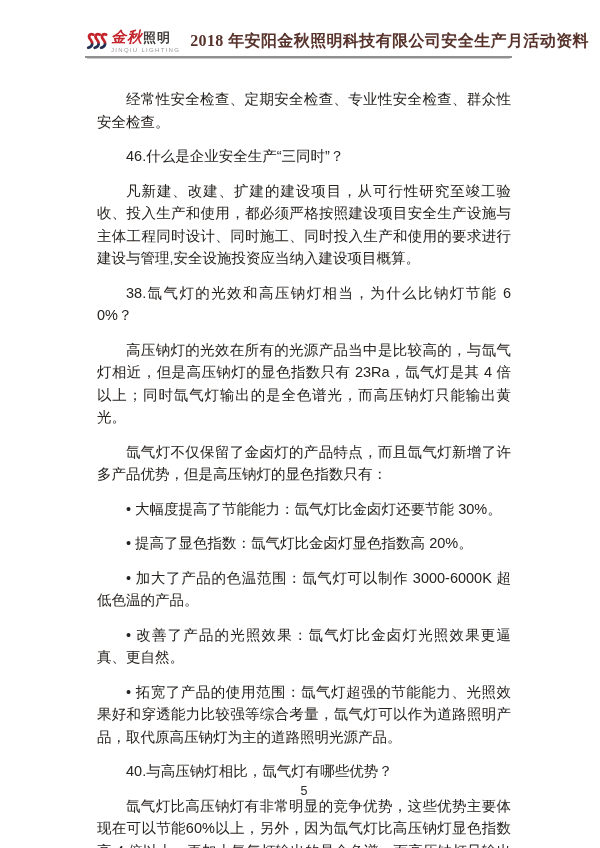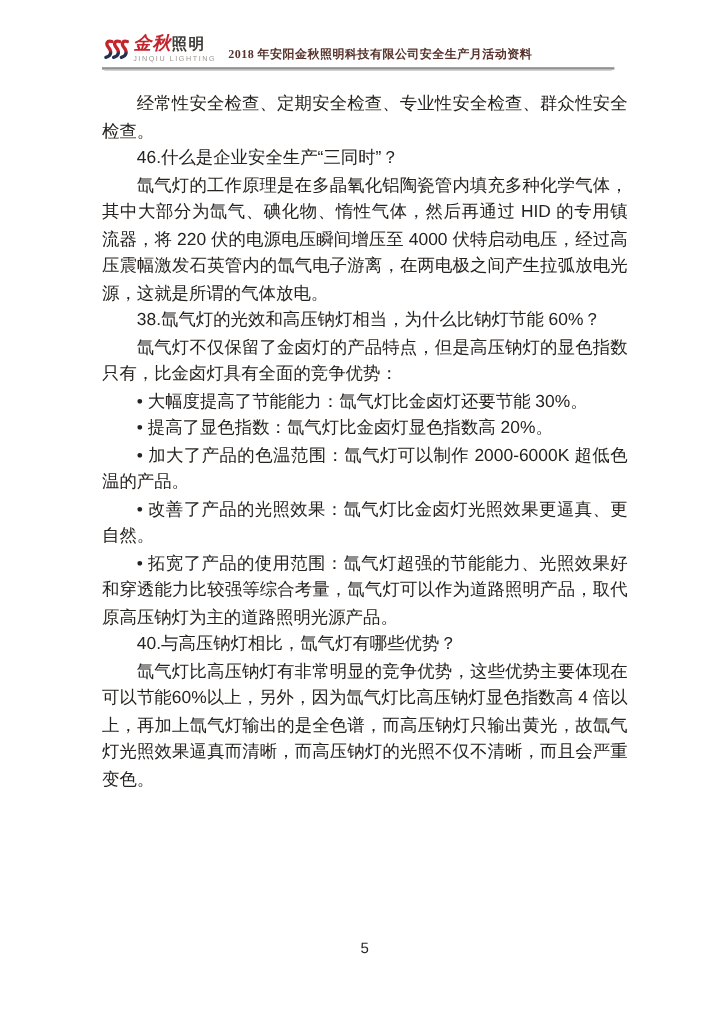--- a/index.html
+++ b/index.html
@@ -33,33 +33,33 @@
   .brand-cn-dark{
     color:#3f3c3a;font-weight:bold;font-size:13px;letter-spacing:1px;
     font-family:Liberation Sans, sans-serif;
   }
   .brand-en{
     color:#9a9693;font-size:6px;letter-spacing:1.3px;margin-top:2px;
     font-family:"Liberation Sans", sans-serif;white-space:nowrap;
   }
   .header-title{
     margin-left:10px;margin-bottom:1px;
-    font-size:10px;font-weight:bold;
+    font-size:16px;font-weight:bold;
     color:#57332c;letter-spacing:0.4px;
     white-space:nowrap;
     font-family:"Liberation Serif", serif;
   }
   
   .content{
     position:absolute;
     left:85px;top:76px;
     width:438px;
   }
   .para{
-    margin:0;
+    margin:12px;
     text-indent:2em;
     text-align:justify;
     font-size:14.5px;
     line-height:22.5px;
     color:#26221f;
     font-family:"Liberation Sans", serif;
     word-break:break-all;
   }
   
   .footer{
@@ -102,26 +102,27 @@
         </div>
         <span class="brand-en">JINQIU LIGHTING</span>
       </div>
     </div>
     <span class="header-title">2018 年安阳金秋照明科技有限公司安全生产月活动资料</span>
   </div>
 
   <div class="content">
     <p class="para">经常性安全检查、定期安全检查、专业性安全检查、群众性安全检查。</p>
     <p class="para">46.什么是企业安全生产“三同时”？</p>
-    <p class="para">氙气灯的工作原理是在多晶氧化铝陶瓷管内填充多种化学气体，其中大部分为氙气、碘化物、惰性气体，然后再通过 HID 的专用镇流器，将 220 伏的电源电压瞬间增压至 4000 伏特启动电压，经过高压震幅激发石英管内的氙气电子游离，在两电极之间产生拉弧放电光源，这就是所谓的气体放电。</p>
+    <p class="para">凡新建、改建、扩建的建设项目，从可行性研究至竣工验收、投入生产和使用，都必须严格按照建设项目安全生产设施与主体工程同时设计、同时施工、同时投入生产和使用的要求进行建设与管理,安全设施投资应当纳入建设项目概算。</p>
     <p class="para">38.氙气灯的光效和高压钠灯相当，为什么比钠灯节能 60%？</p>
-    <p class="para">氙气灯不仅保留了金卤灯的产品特点，但是高压钠灯的显色指数只有，比金卤灯具有全面的竞争优势：</p>
+    <p class="para">高压钠灯的光效在所有的光源产品当中是比较高的，与氙气灯相近，但是高压钠灯的显色指数只有 23Ra，氙气灯是其 4 倍以上；同时氙气灯输出的是全色谱光，而高压钠灯只能输出黄光。</p>
+    <p class="para">氙气灯不仅保留了金卤灯的产品特点，而且氙气灯新增了许多产品优势，但是高压钠灯的显色指数只有：</p>
     <p class="para">• 大幅度提高了节能能力：氙气灯比金卤灯还要节能 30%。</p>
     <p class="para">• 提高了显色指数：氙气灯比金卤灯显色指数高 20%。</p>
-    <p class="para">• 加大了产品的色温范围：氙气灯可以制作 2000-6000K 超低色温的产品。</p>
+    <p class="para">• 加大了产品的色温范围：氙气灯可以制作 3000-6000K 超低色温的产品。</p>
     <p class="para">• 改善了产品的光照效果：氙气灯比金卤灯光照效果更逼真、更自然。</p>
     <p class="para">• 拓宽了产品的使用范围：氙气灯超强的节能能力、光照效果好和穿透能力比较强等综合考量，氙气灯可以作为道路照明产品，取代原高压钠灯为主的道路照明光源产品。</p>
     <p class="para">40.与高压钠灯相比，氙气灯有哪些优势？</p>
     <p class="para">氙气灯比高压钠灯有非常明显的竞争优势，这些优势主要体现在可以节能60%以上，另外，因为氙气灯比高压钠灯显色指数高 4 倍以上，再加上氙气灯输出的是全色谱，而高压钠灯只输出黄光，故氙气灯光照效果逼真而清晰，而高压钠灯的光照不仅不清晰，而且会严重变色。</p>
 
   </div>
 
   <div class="footer">
     <span class="page-number">5</span>
   </div>

